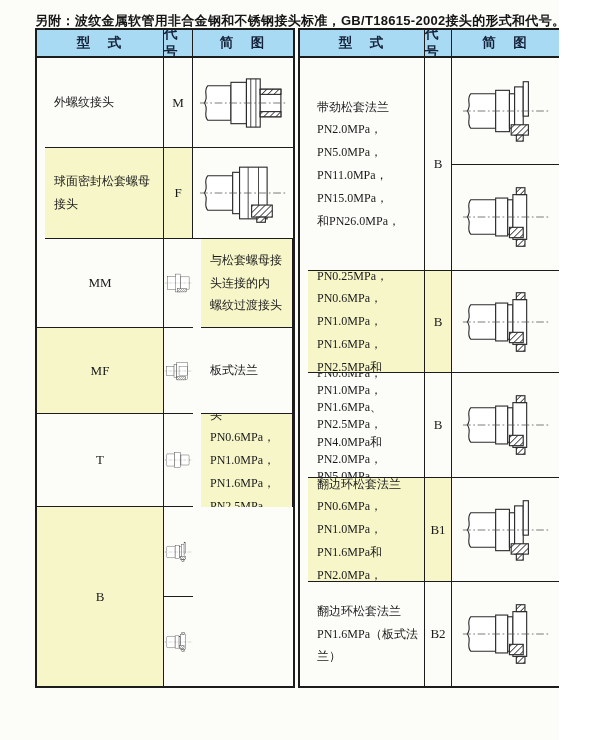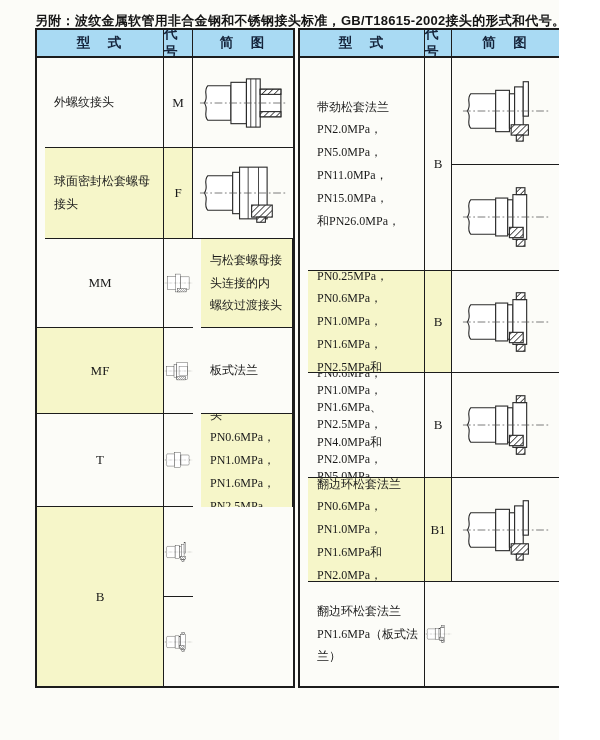--- a/index.html
+++ b/index.html
@@ -242,20 +242,21 @@
               <rect x="62" y="8" width="10" height="56" class="p"></rect>
               <rect x="72" y="2" width="6" height="40" class="p"></rect>
               <rect x="58" y="52" width="20" height="12" class="p hatch"></rect>
               <rect x="64" y="64" width="8" height="7" class="p hatch"></rect>
               <path class="cl" d="M2 36 H102"></path>
             </svg>
           </div>
         </div>
         <div class="cell type roomy last-row">翻边环松套法兰
 PN1.6MPa（板式法兰）</div>
+        <div class="cell code last-row">B2</div>
         <div class="cell diag last-col last-row">
           <div class="half">
             <svg viewBox="0 0 104 72" width="94" height="62">
               <path class="p" d="M 11 16 C 5 23 13 29 7 36 C 13 43 5 49 11 56 L 40 56 L 40 16 Z"></path>
               <rect x="40" y="14" width="14" height="44" class="p"></rect>
               <rect x="54" y="16" width="6" height="40" class="p"></rect>
               <rect x="60" y="10" width="16" height="52" class="p"></rect>
               <rect x="64" y="2" width="10" height="8" class="p hatch"></rect>
               <rect x="64" y="62" width="10" height="8" class="p hatch"></rect>
               <rect x="56" y="48" width="16" height="12" class="p hatch"></rect>

